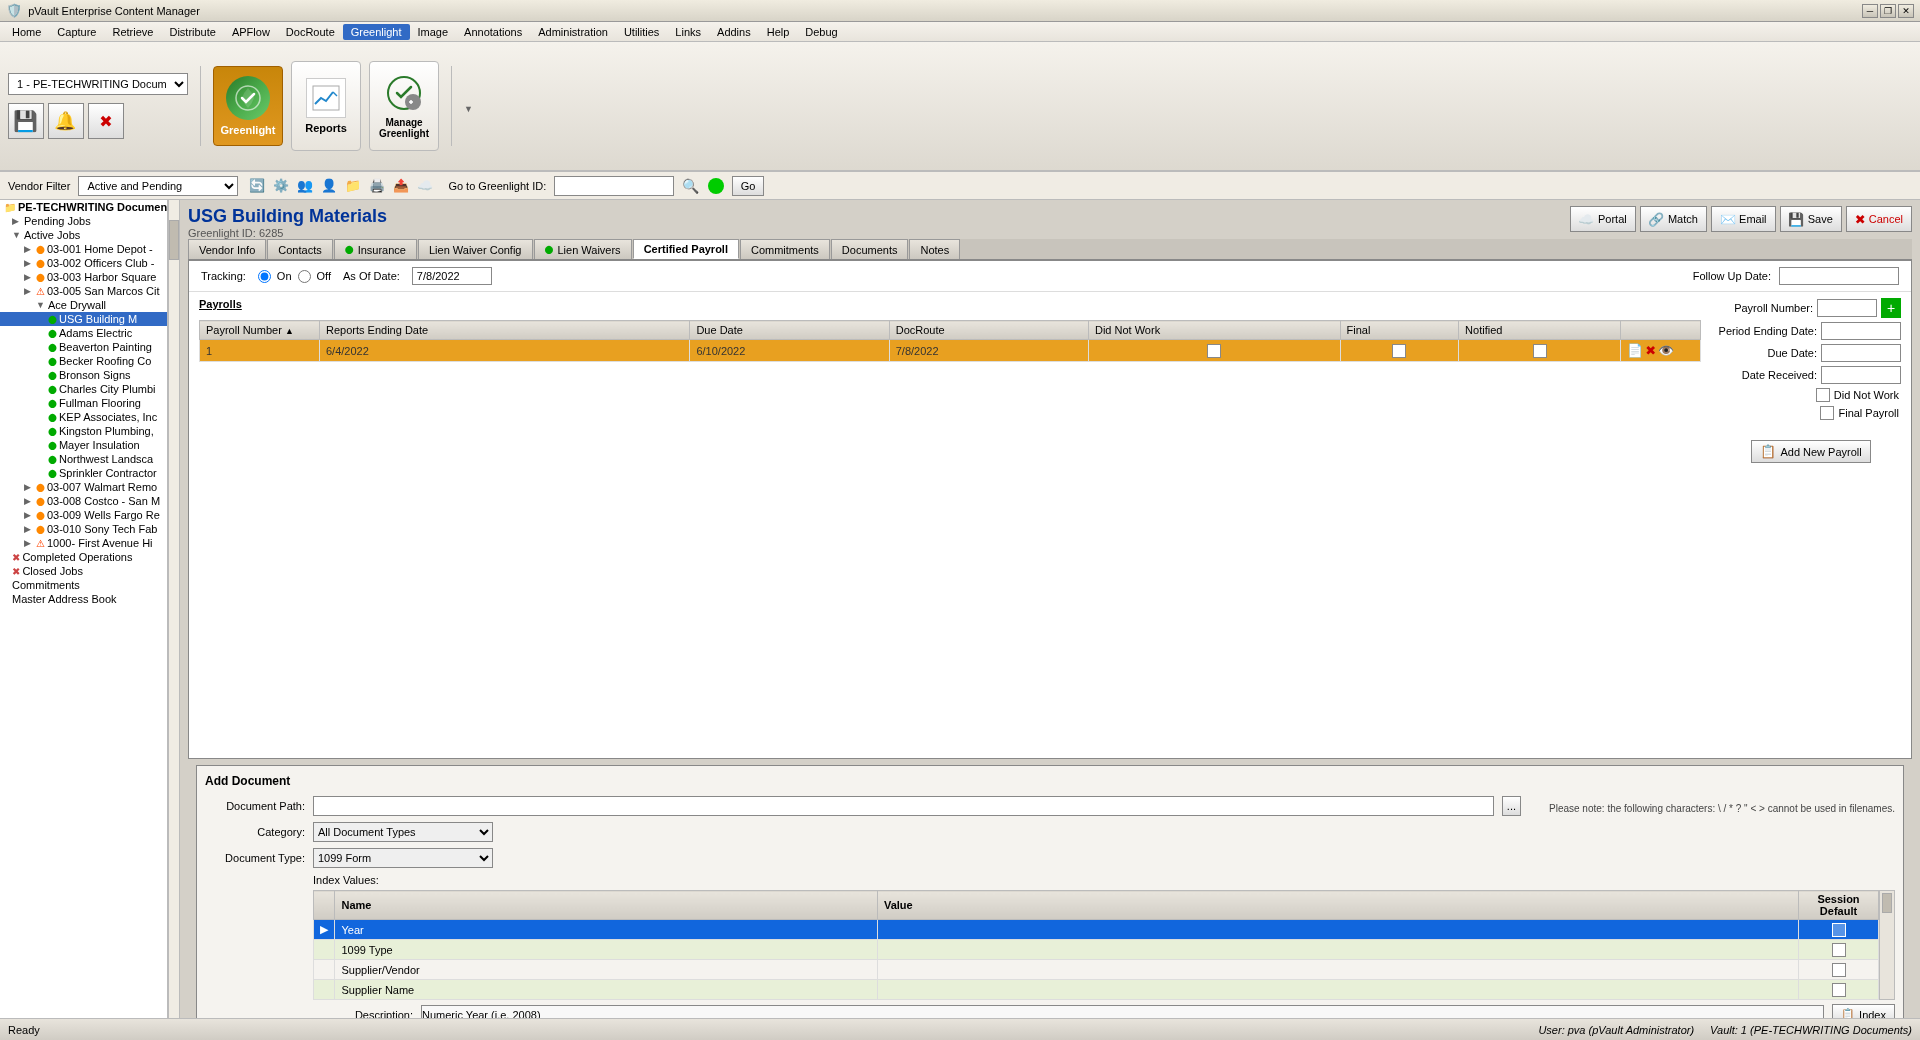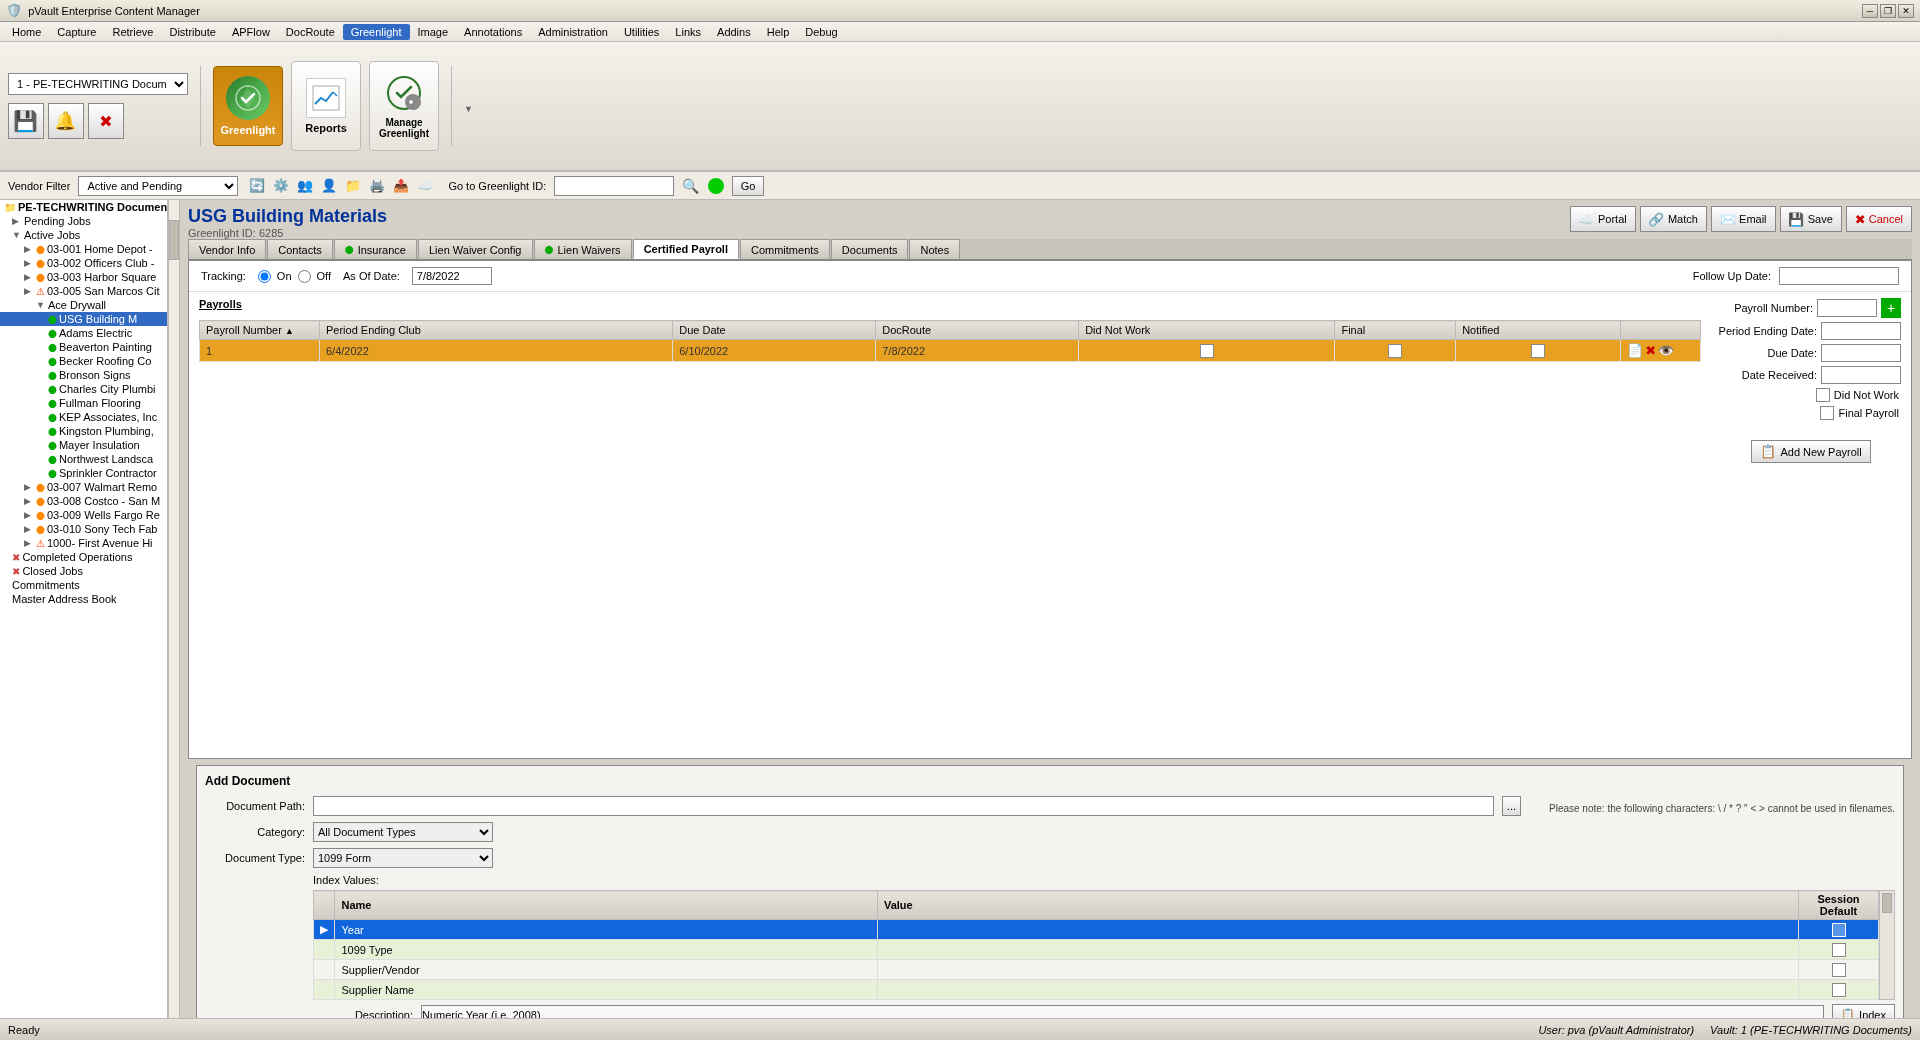--- a/index.html
+++ b/index.html
@@ -836,21 +836,21 @@
         <div class="payrolls-section">
           <div class="payroll-table-area">
             <div class="section-header">Payrolls</div>
             <table class="data-table">
               <thead>
                 <tr>
                   <th style="width:120px;">
                     <span>Payroll Number</span>
                     <span style="font-size:9px;">▲</span>
                   </th>
-                  <th><span>Period Ending Club</span></th>
+                  <th><span>Reports Ending Date</span></th>
                   <th><span>Due Date</span></th>
                   <th><span>DocRoute</span></th>
                   <th><span>Did Not Work</span></th>
                   <th><span>Final</span></th>
                   <th><span>Notified</span></th>
                   <th style="width:80px;"></th>
                 </tr>
               </thead>
               <tbody>
                 <tr class="selected">

